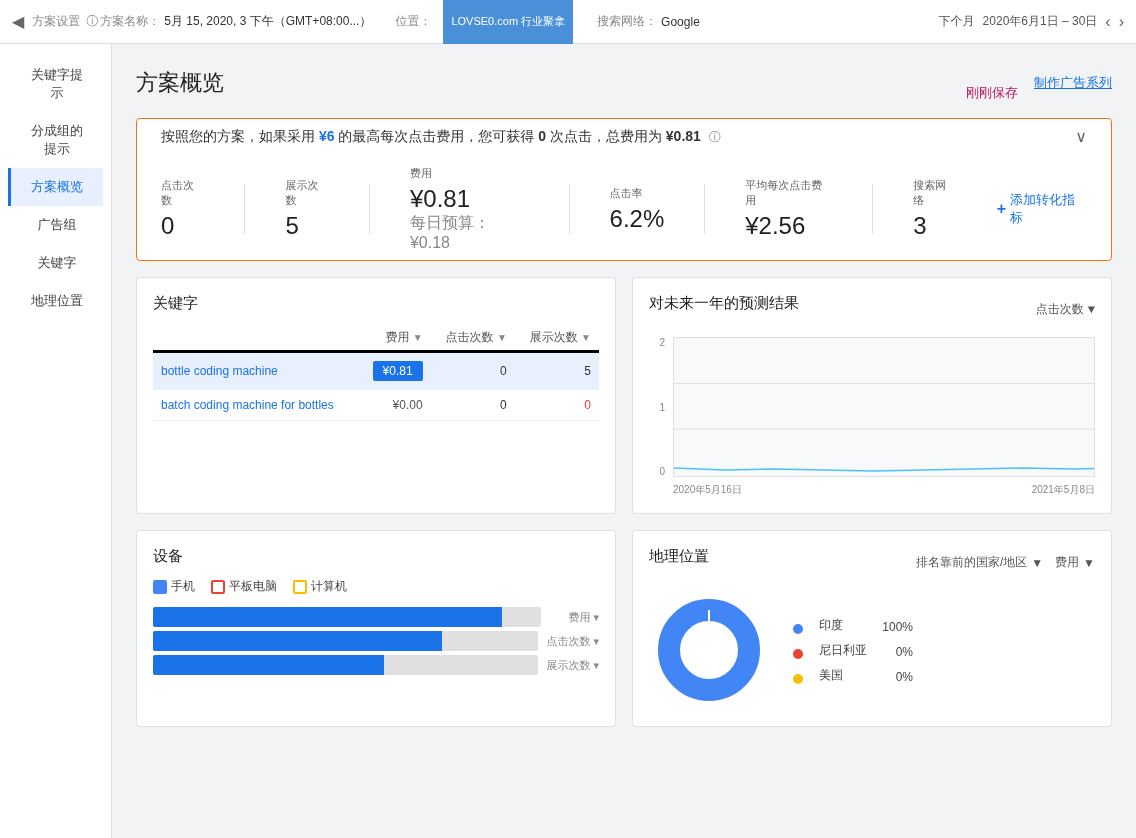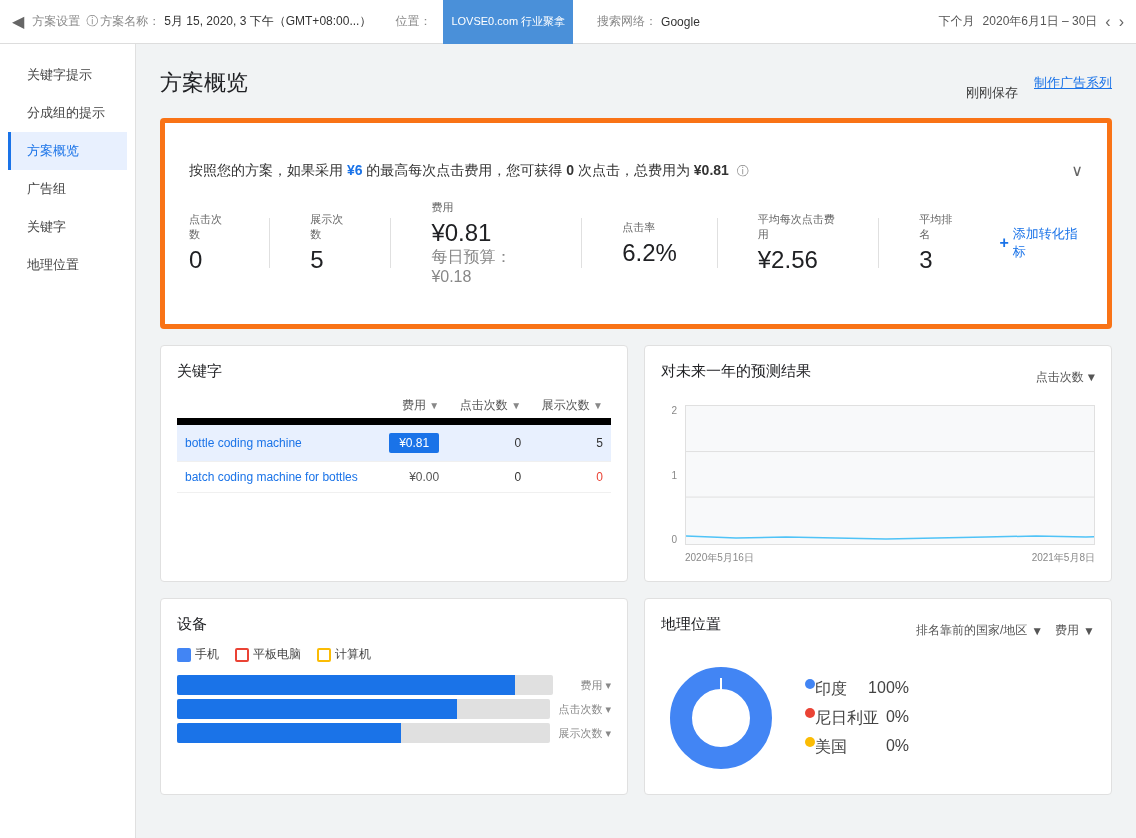--- a/index.html
+++ b/index.html
@@ -51,25 +51,26 @@
 
     
     .main-layout {
       display: flex;
       flex: 1;
       overflow: hidden;
     }
 
     
     .sidebar {
-      width: 136px;
+      width: 112px;
       background: #fff;
       border-right: 1px solid #e0e0e0;
       padding: 12px 8px;
       flex-shrink: 0;
+      text-align: center;
     }
     .sidebar-item {
       padding: 10px 16px;
       cursor: pointer;
       font-size: 13px;
       color: #444;
       border-left: 3px solid transparent;
     }
     .sidebar-item.active {
       color: #1a73e8;
@@ -96,38 +97,38 @@
     .page-title {
       font-size: 22px;
       font-weight: 400;
       color: #202124;
     }
     .page-header-right {
       display: flex;
       align-items: center;
       gap: 16px;
     }
-    .save-label { color: #404040; font-size: 13px; margin-top: 20px; }
+    .save-label { color: #be185d; font-size: 13px; margin-top: 20px; }
     .create-btn {
       color: #1a73e8;
       font-size: 13px;
       font-weight: 500;
       cursor: pointer;
       border: none;
       background: none;
       padding: 0;
       text-decoration: underline;
     }
 
     
     .summary-card {
       background: #fff;
-      border: 5px solid #f97316;
+      border: 1px solid #f97316;
       border-radius: 4px;
-      padding: 38px 24px;
+      padding: 8px 24px;
       margin-bottom: 16px;
     }
     .summary-description {
       font-size: 14px;
       color: #333;
       margin-bottom: 20px;
       display: flex;
       align-items: center;
       justify-content: space-between;
     }
@@ -185,21 +186,21 @@
     }
 
     
     .kw-table { width: 100%; border-collapse: collapse; }
     .kw-table th {
       text-align: right;
       font-size: 12px;
       color: #555;
       padding: 4px 8px;
       font-weight: 400;
-      border-bottom: 7px solid #000000;
+      border-bottom: 3px solid #000000;
     }
     .kw-table th.left { text-align: left; }
     .kw-table th .sort-arrow { font-size: 10px; color: #888; }
     .kw-table td {
       padding: 8px;
       font-size: 12px;
       border-bottom: 1px solid #f0f0f0;
       text-align: right;
     }
     .kw-table td.kw-name {
@@ -307,21 +308,21 @@
       margin-bottom: 12px;
     }
     .geo-filter { font-size: 12px; color: #555; cursor: pointer; display: flex; align-items: center; gap: 4px; }
     .donut-container {
       display: flex;
       align-items: center;
       gap: 24px;
     }
     .donut-svg { width: 120px; height: 120px; }
     .geo-legend { display: flex; flex-direction: column; gap: 8px; }
-    .geo-legend-item { display: flex; align-items: flex-start; gap: 0; font-size: 16px; }
+    .geo-legend-item { display: flex; align-items: flex-end; gap: 16px; font-size: 12px; }
     .geo-dot { width: 10px; height: 10px; border-radius: 50%; }
     .geo-country { flex: 1; color: #444; }
     .geo-pct { color: #444; font-weight: 500; min-width: 30px; text-align: right; }
   </style>
 </head>
 <body>
 
 <div class="top-bar">
   <span class="top-bar-arrow">◀</span>
   <div class="top-bar-section">
@@ -408,21 +409,21 @@
           <span class="stat-label">点击率</span>
           <span class="stat-value">6.2%</span>
         </div>
         <div class="stat-divider"></div>
         <div class="stat-item">
           <span class="stat-label">平均每次点击费用</span>
           <span class="stat-value">¥2.56</span>
         </div>
         <div class="stat-divider"></div>
         <div class="stat-item">
-          <span class="stat-label">平均排名</span>
+          <span class="stat-label">搜索网络</span>
           <span class="stat-value">3</span>
         </div>
         <div class="add-conversion">
           <span style="font-size:16px;font-weight:bold;">+</span>
           <span>添加转化指标</span>
         </div>
       </div>
     </div>
 
     <div class="two-col-grid">

